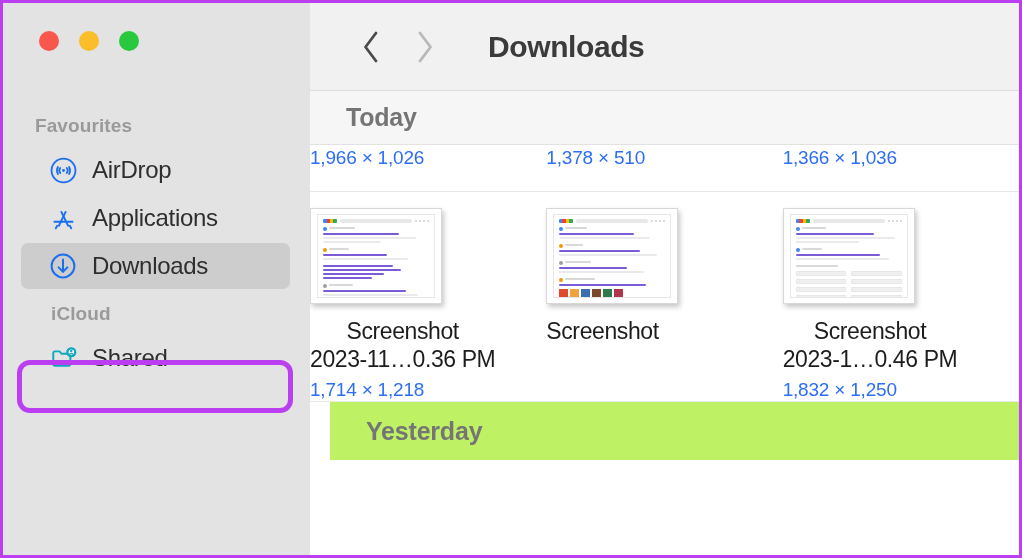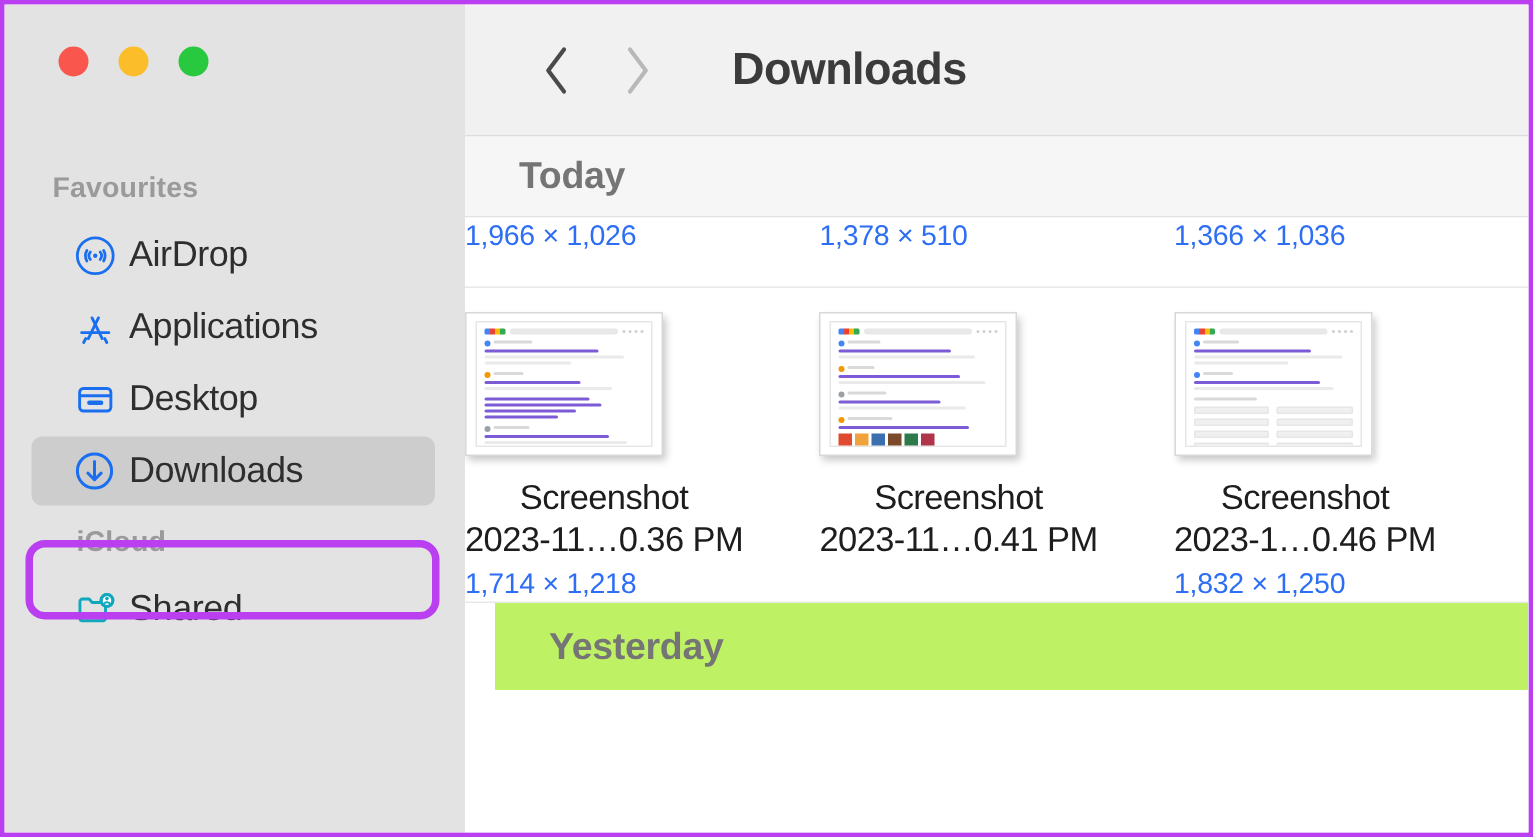--- a/index.html
+++ b/index.html
@@ -53,21 +53,21 @@
   #favourites-header { margin-top: 64px; }
   #icloud-header     { margin-top: 14px; padding-left: 48px; }
 
   .sb-list { margin-top: 10px; }
 
   .sb-item {
     display: flex;
     align-items: center;
     height: 46px;
     padding-left: 32px;
-    gap: 9px;
+    gap: 15px;
     border-radius: 7px;
     margin: 0 14px 2px 14px;
   }
   .sb-item .sb-label {
     font-size: 24px;
     color: #2e2e2e;
     letter-spacing: -0.3px;
     white-space: nowrap;
   }
   .sb-icon { width: 28px; height: 28px; flex: 0 0 28px; display: flex; align-items: center; justify-content: center; }
@@ -281,30 +281,20 @@
             <path d="M9.2 21.5 16.2 7.2"></path>
             <path d="M18.8 21.5 11.8 7.2"></path>
             <path d="M4.6 17.4h18.8"></path>
             <path d="M7.4 21.5 6 24.2"></path>
             <path d="M20.6 21.5 22 24.2"></path>
           </svg>
         </span>
         <span class="sb-label">Applications</span>
       </div>
 
-      <div class="sb-item">
-        <span class="sb-icon">
-          <svg width="27" height="27" viewBox="0 0 28 28" fill="none" stroke="#1a6ff0" stroke-width="2">
-            <rect x="3.2" y="6.2" width="21.6" height="15.6" rx="2.6"></rect>
-            <path d="M3.2 11.2h21.6"></path>
-            <rect x="8.4" y="14.6" width="11.2" height="3" rx="1.5" fill="#1a6ff0" stroke="none"></rect>
-          </svg>
-        </span>
-        <span class="sb-label">Desktop</span>
-      </div>
 
 
       <div class="sb-item selected">
         <span class="sb-icon">
           <svg width="28" height="28" viewBox="0 0 28 28" fill="none" stroke="#1a6ff0" stroke-width="2">
             <circle cx="14" cy="14" r="11.4"></circle>
             <path d="M14 7.6v12" stroke-linecap="round"></path>
             <path d="M9.6 15.4 14 19.8l4.4-4.4" stroke-linecap="round" stroke-linejoin="round"></path>
           </svg>
         </span>
@@ -479,21 +469,20 @@
                     <span class="t-img" style="background:#7a4a2a"></span>
                     <span class="t-img" style="background:#2f7a4a"></span>
                     <span class="t-img" style="background:#b0344a"></span>
                   </div>
                 </div>
               </div>
             </div>
           </div>
           <div class="fname">
             <span>Screenshot</span>
-            <span class="l2">2023-11…0.41 PM</span>
           </div>
         </div>
 
         <div class="grid-cell">
           <div class="thumb-wrap">
             <div class="thumb">
               <div class="thumb-inner">
                 <div class="t-topbar">
                   <span class="t-logo"></span>
                     <span class="t-searchbar"></span>

